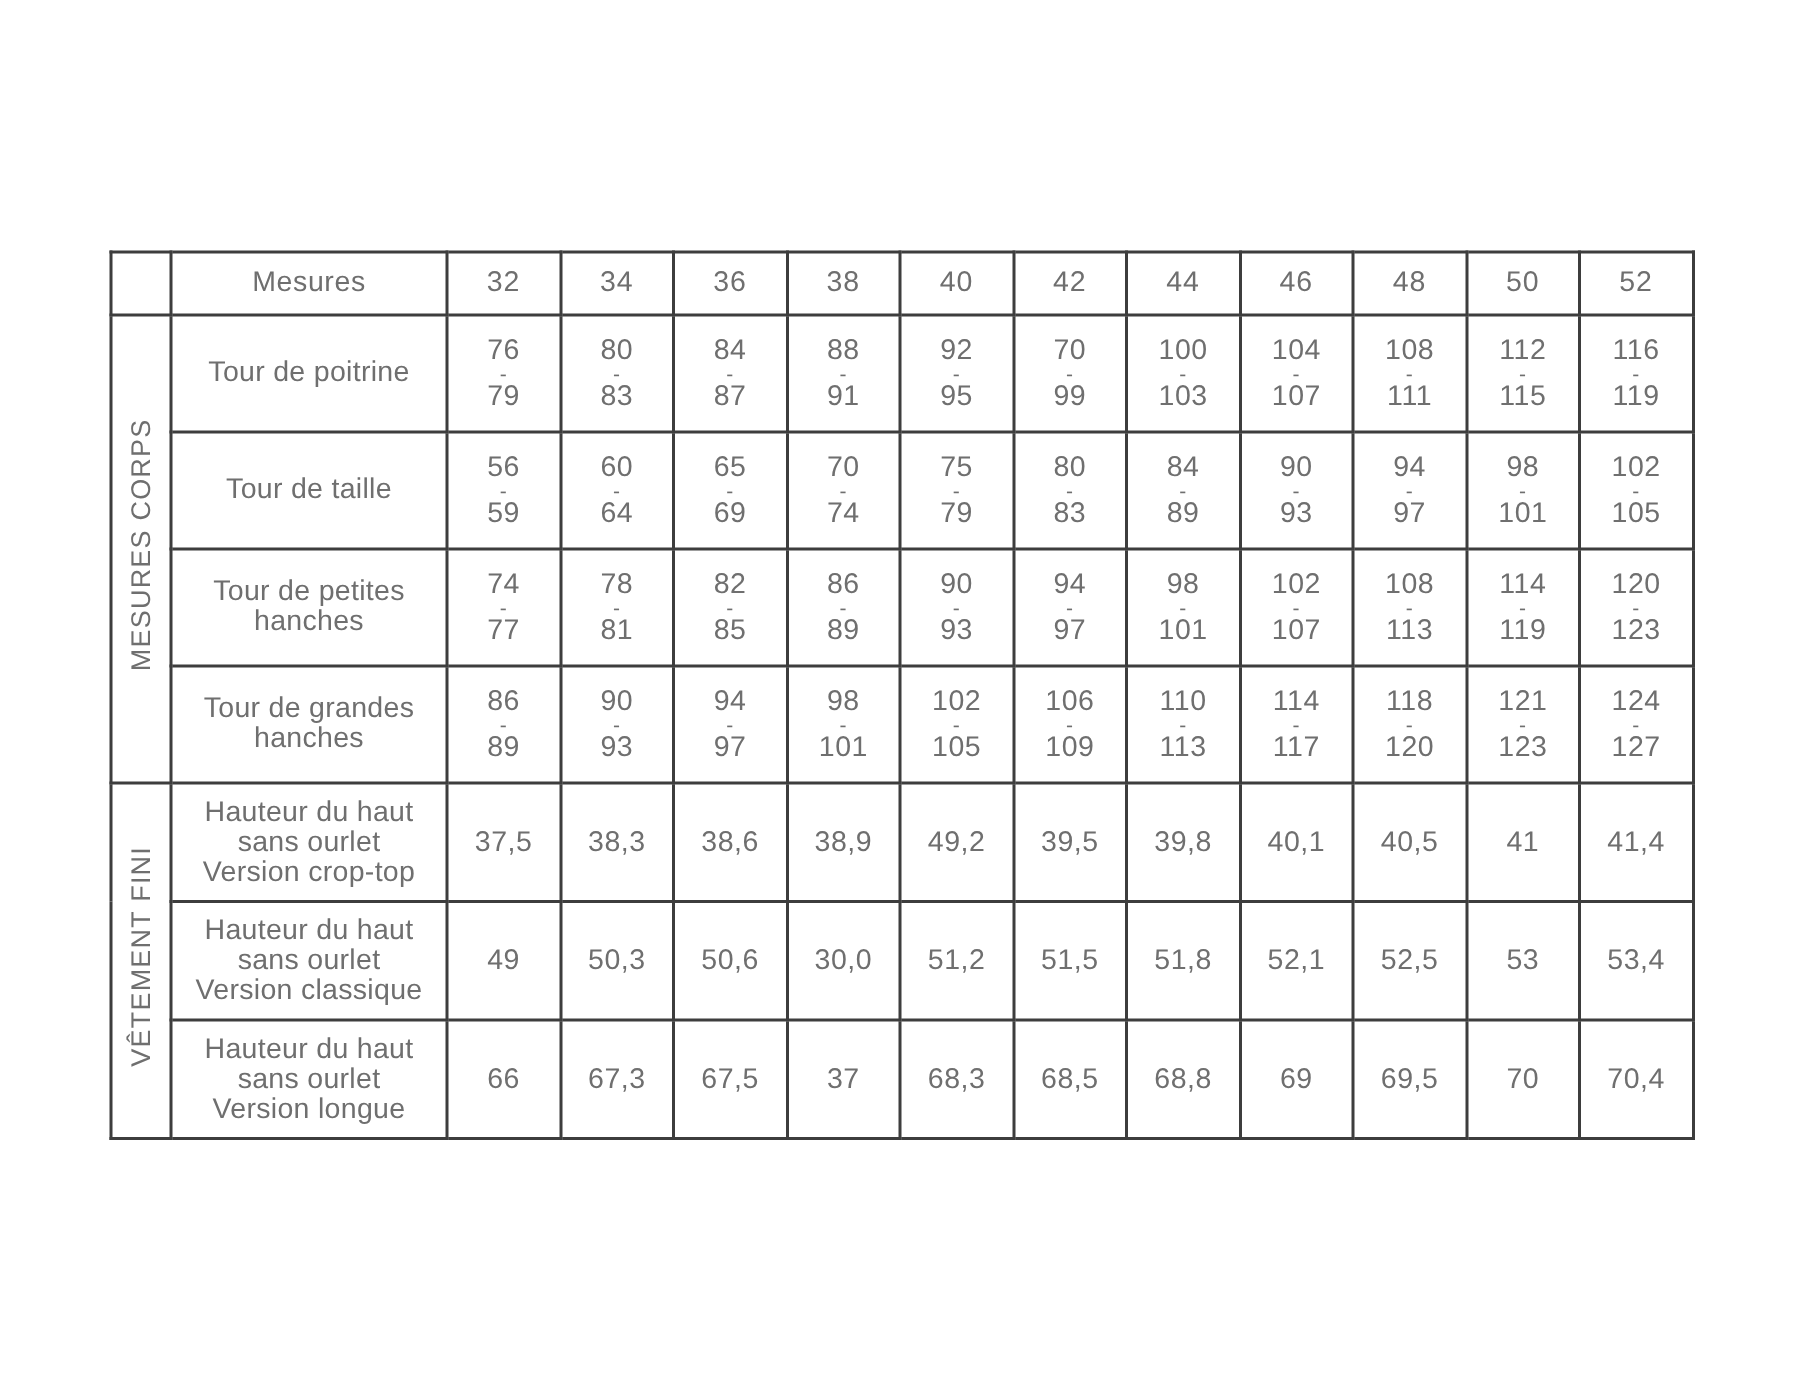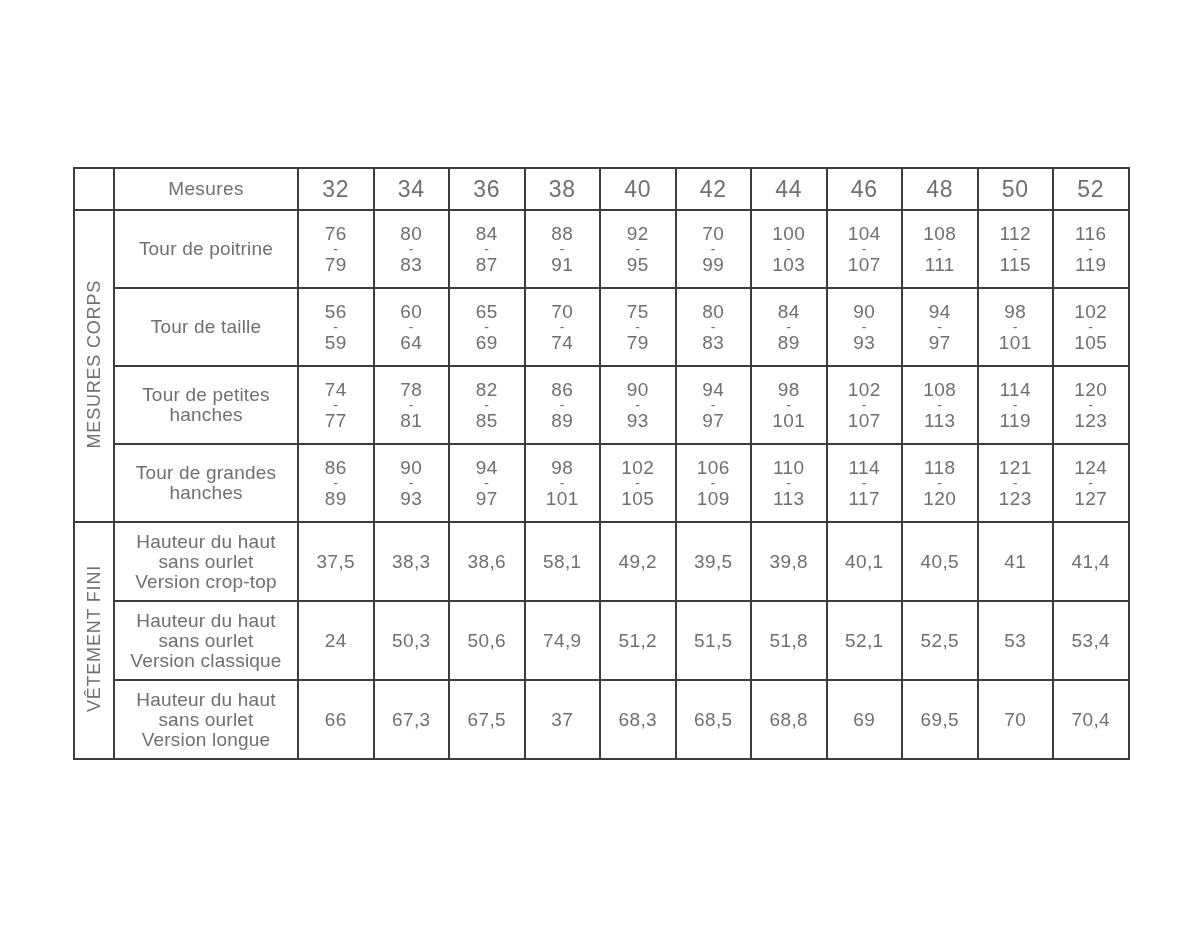--- a/index.html
+++ b/index.html
@@ -46,21 +46,21 @@
   tr.header-row { height: 42px; }
   tr.body-row   { height: 78px; }
   tr.body-row-tall { height: 79px; }
 
   th.measure-head {
     font-size: 19px;
     letter-spacing: 0.4px;
     color: var(--txt, #6f6f6f);
   }
   th.size-head {
-    font-size: 23px;
+    font-size: 19px;
     letter-spacing: 0.6px;
     color: var(--txt, #6f6f6f);
   }
   td.group-cell {
     width: 40px;
   }
   .group-label {
     display: inline-block;
     writing-mode: vertical-rl;
     transform: rotate(180deg);
@@ -348,35 +348,35 @@
             <div class="range-dash">-</div>
             <div class="range-num">127</div>
           </td>
         </tr>
         <tr class="body-row body-row-tall">
           <td class="group-cell" rowspan="3"><span class="group-label">VÊTEMENT FINI</span></td>
           <td class="row-label">Hauteur du haut<br>sans ourlet<br>Version crop-top</td>
           <td class="value-cell">37,5</td>
           <td class="value-cell">38,3</td>
           <td class="value-cell">38,6</td>
-          <td class="value-cell">58,1</td>
+          <td class="value-cell">38,9</td>
           <td class="value-cell">49,2</td>
           <td class="value-cell">39,5</td>
           <td class="value-cell">39,8</td>
           <td class="value-cell">40,1</td>
           <td class="value-cell">40,5</td>
           <td class="value-cell">41</td>
           <td class="value-cell">41,4</td>
         </tr>
         <tr class="body-row body-row-tall">
           <td class="row-label">Hauteur du haut<br>sans ourlet<br>Version classique</td>
-          <td class="value-cell">24</td>
+          <td class="value-cell">49</td>
           <td class="value-cell">50,3</td>
           <td class="value-cell">50,6</td>
-          <td class="value-cell">74,9</td>
+          <td class="value-cell">30,0</td>
           <td class="value-cell">51,2</td>
           <td class="value-cell">51,5</td>
           <td class="value-cell">51,8</td>
           <td class="value-cell">52,1</td>
           <td class="value-cell">52,5</td>
           <td class="value-cell">53</td>
           <td class="value-cell">53,4</td>
         </tr>
         <tr class="body-row body-row-tall">
           <td class="row-label">Hauteur du haut<br>sans ourlet<br>Version longue</td>

